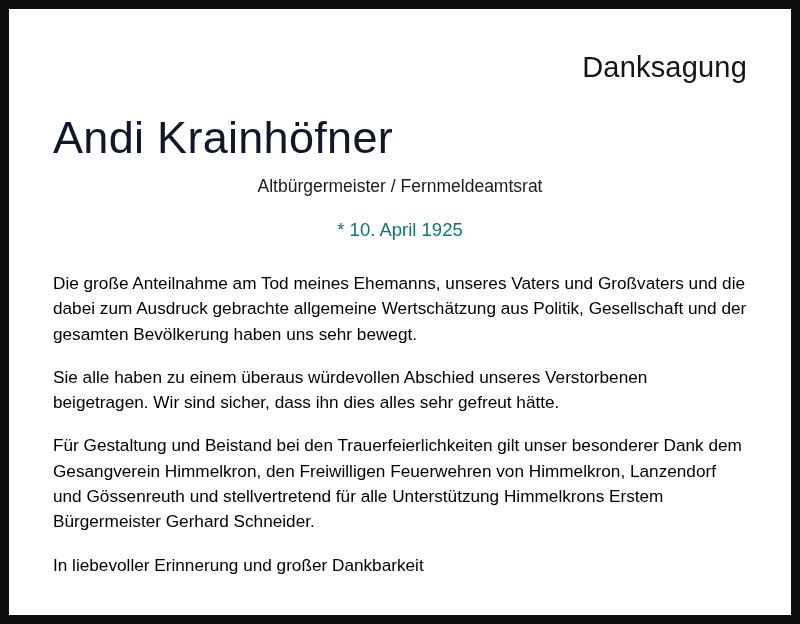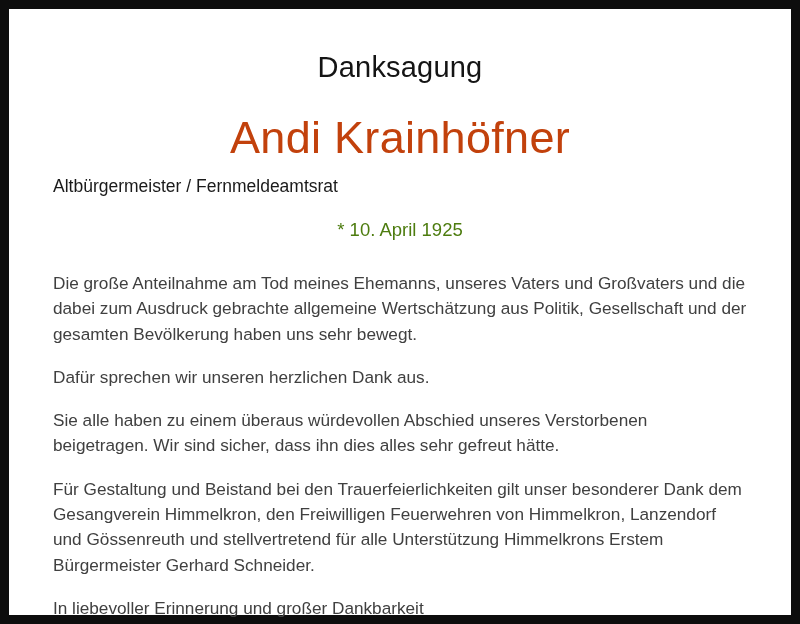--- a/index.html
+++ b/index.html
@@ -19,54 +19,55 @@
     width: 800px;
     height: 624px;
     border: 9px solid #0d0d0d;
     background: #ffffff;
     padding: 28px 44px 0 44px;
   }
   .inner {
     width: 100%;
   }
   .heading {
-    text-align: center;
+    text-align: right;
     font-size: 29px;
     font-weight: 400;
     letter-spacing: 0.2px;
     margin: 14px 0 0 0;
     color: #141414;
   }
   .name {
-    text-align: center;
+    text-align: left;
     font-size: 45px;
     font-weight: 400;
     letter-spacing: 0.3px;
     margin: 28px 0 0 0;
-    color: #c2410c;
+    color: #0f172a;
   }
   .titles {
+    text-align: center;
     font-size: 17.5px;
     font-weight: 400;
     margin: 12px 0 8px 0;
     color: #1a1a1a;
   }
   .dates {
     display: flex;
     justify-content: center;
     gap: 110px;
     margin: 22px 0 0 0;
     font-size: 18.5px;
-    color: #4d7c0f;
+    color: #0f766e;
   }
   .body-text {
     margin: 30px 0 0 0;
     font-size: 17.2px;
     line-height: 1.47;
-    color: #404040;
+    color: #000000;
     text-align: left;
   }
   .para {
     margin: 0 0 18px 0;
   }
   .para:last-child {
     margin-bottom: 0;
     margin-top: 8px;
   }
 </style>
@@ -81,20 +82,19 @@
     <div class="name">Andi Krainhöfner</div>
 
     <div class="titles">Altbürgermeister / Fernmeldeamtsrat</div>
 
     <div class="dates">
       <span>* 10. April 1925</span>
     </div>
 
     <div class="body-text">
       <p class="para">Die große Anteilnahme am Tod meines Ehemanns, unseres Vaters und Großvaters und die dabei zum Ausdruck gebrachte allgemeine Wertschätzung aus Politik, Gesellschaft und der gesamten Bevölkerung haben uns sehr bewegt.</p>
-      <p class="para">Dafür sprechen wir unseren herzlichen Dank aus.</p>
       <p class="para">Sie alle haben zu einem überaus würdevollen Abschied unseres Verstorbenen beigetragen. Wir sind sicher, dass ihn dies alles sehr gefreut hätte.</p>
       <p class="para">Für Gestaltung und Beistand bei den Trauerfeierlichkeiten gilt unser besonderer Dank dem Gesangverein Himmelkron, den Freiwilligen Feuerwehren von Himmelkron, Lanzendorf und Gössenreuth und stellvertretend für alle Unterstützung Himmelkrons Erstem Bürgermeister Gerhard Schneider.</p>
       <p class="para">In liebevoller Erinnerung und großer Dankbarkeit</p>
     </div>
 
   </div>
 </div>
 
 </body></html>

